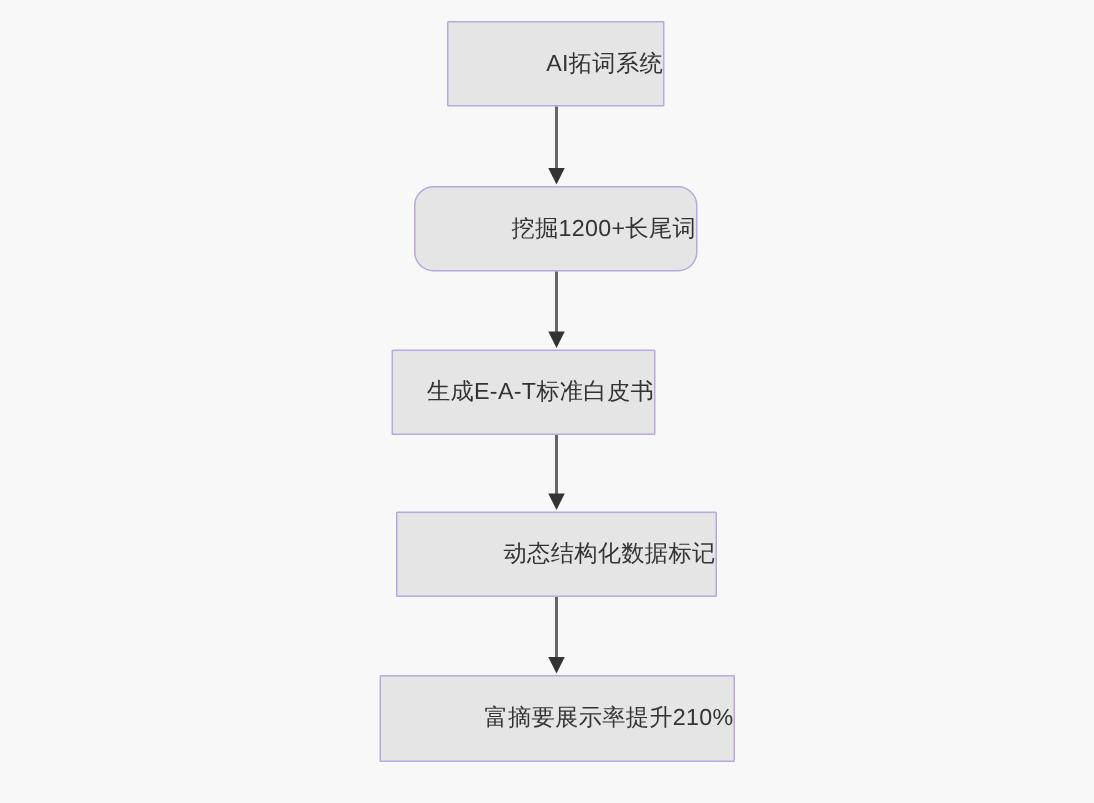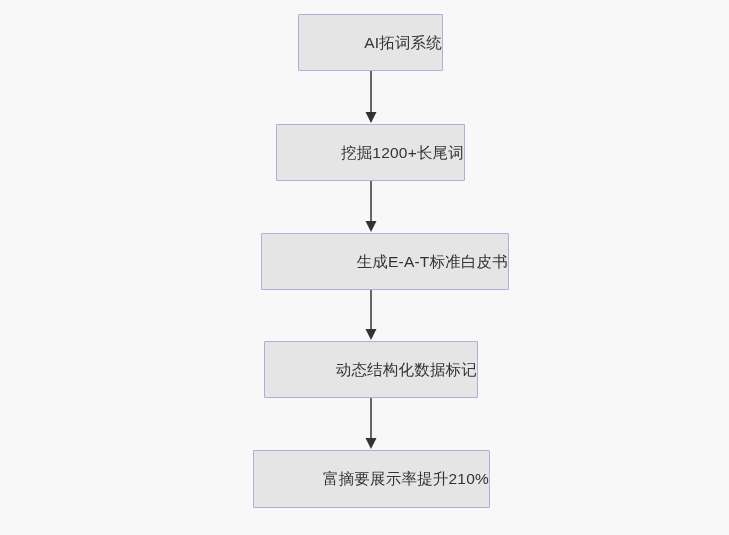--- a/index.html
+++ b/index.html
@@ -55,32 +55,32 @@
     <span class="node-label">AI拓词系统</span>
   </div>
 
   <div class="connector" style="left:359px; top:71px; height:53px;">
     <svg width="24" height="53" viewBox="0 0 24 53" aria-hidden="true">
       <line x1="12" y1="0" x2="12" y2="45" stroke="#666666" stroke-width="2"></line>
       <polygon points="12,52 6.5,41 17.5,41" fill="#333333"></polygon>
     </svg>
   </div>
 
-  <div class="node" style="left:276px; top:124px; width:189px; height:57px;">
+  <div class="node" style="left:276px; top:124px; width:189px; height:57px;border-radius:13px;">
     <span class="node-label">挖掘1200+长尾词</span>
   </div>
 
   <div class="connector" style="left:359px; top:181px; height:52px;">
     <svg width="24" height="52" viewBox="0 0 24 52" aria-hidden="true">
       <line x1="12" y1="0" x2="12" y2="44" stroke="#666666" stroke-width="2"></line>
       <polygon points="12,51 6.5,40 17.5,40" fill="#333333"></polygon>
     </svg>
   </div>
 
-  <div class="node" style="left:261px; top:233px; width:248px; height:57px;">
+  <div class="node" style="left:261px; top:233px; width:176px; height:57px;">
     <span class="node-label">生成E-A-T标准白皮书</span>
   </div>
 
   <div class="connector" style="left:359px; top:290px; height:51px;">
     <svg width="24" height="51" viewBox="0 0 24 51" aria-hidden="true">
       <line x1="12" y1="0" x2="12" y2="43" stroke="#666666" stroke-width="2"></line>
       <polygon points="12,50 6.5,39 17.5,39" fill="#333333"></polygon>
     </svg>
   </div>
 

